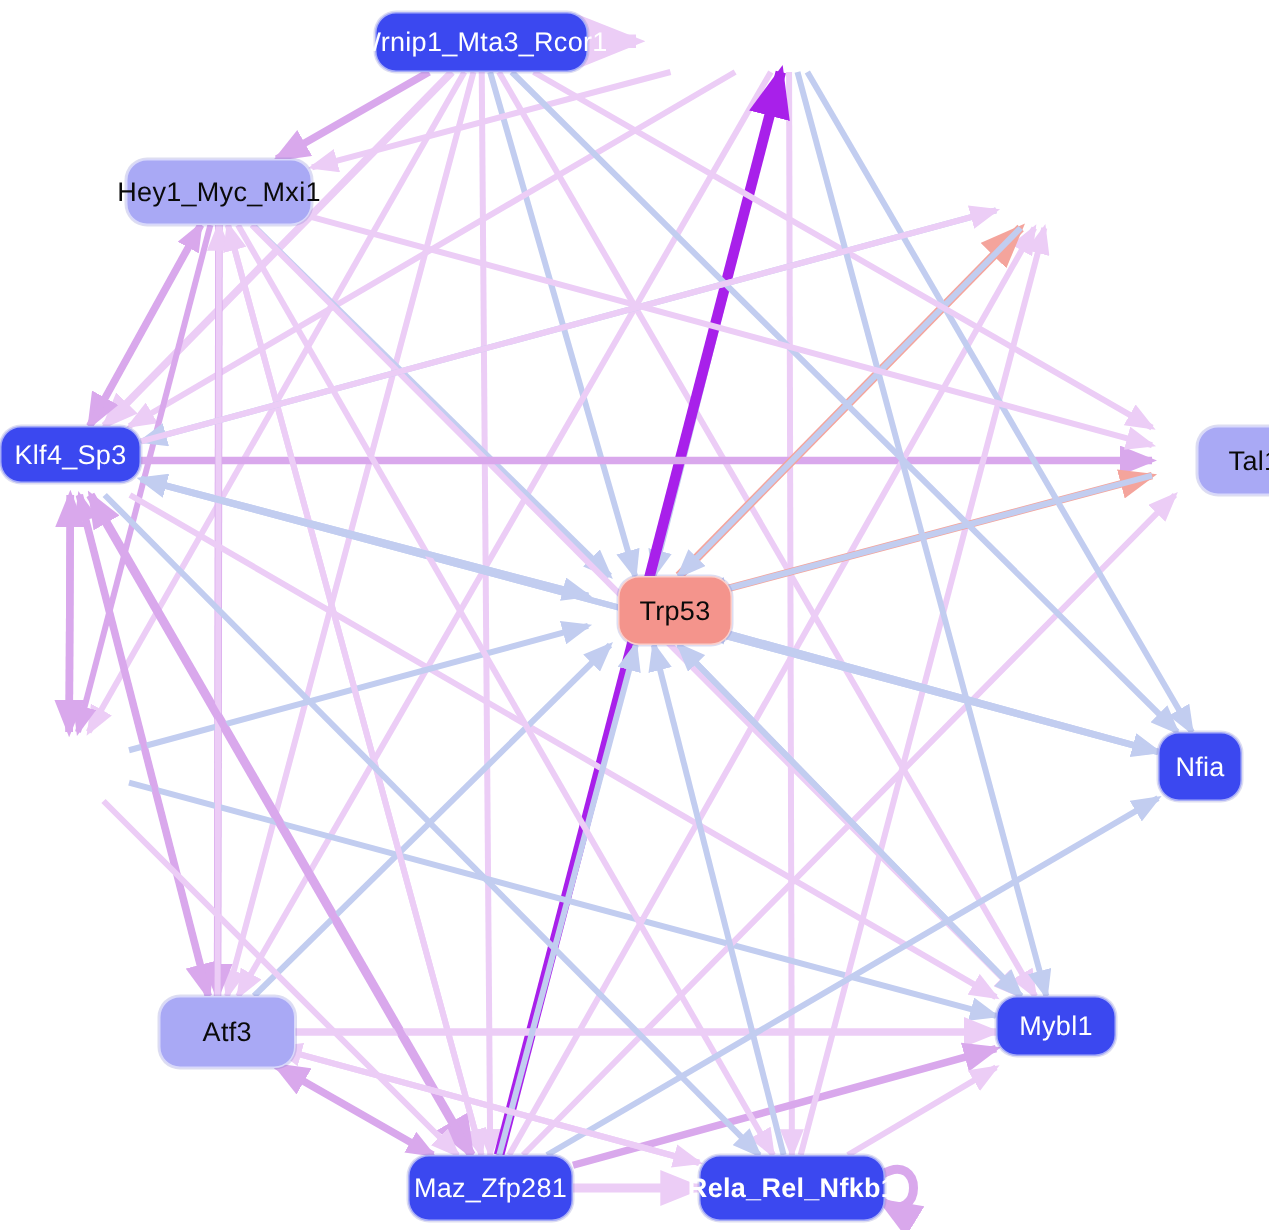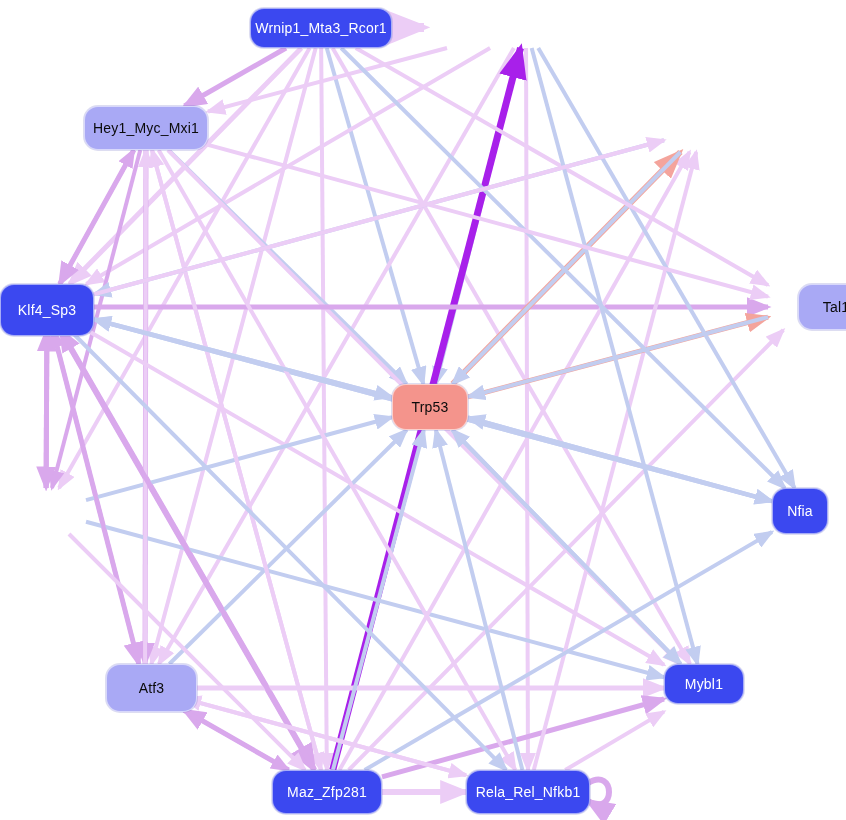--- a/index.html
+++ b/index.html
@@ -1,26 +1,26 @@
 <!DOCTYPE html>
 <html><head>
 <meta charset="utf-8">
 <style>
   html,body{margin:0;padding:0;background:#ffffff;}
   body{width:846px;height:820px;font-family:"Liberation Sans",sans-serif;overflow:hidden;}
   #stage{position:relative;width:846px;height:820px;background:#ffffff;}
   #edge-layer{position:absolute;left:0;top:0;width:846px;height:820px;}
   .node{position:absolute;box-sizing:border-box;display:flex;align-items:center;justify-content:center;
         border-radius:14px;border:1px solid rgba(255,255,255,.55);
-        font-size:14px;letter-spacing:.2px;white-space:nowrap;
+        font-size:18px;letter-spacing:.2px;white-space:nowrap;
         box-shadow:0 0 0 1px rgba(120,120,200,.25);}
   .node span{pointer-events:none;}
   .n-strong{background:#3b48f0;color:#ffffff;}
   .n-light{background:#a9a9f5;color:#0a0a0a;}
-  .n-hub{background:#f4948c;color:#0a0a0a;}
+  .n-hub{background:#f4948c;color:#0a0a0a;margin-left:20px;}
 </style>
 </head>
 <body>
 
 <div id="stage">
   <svg id="edge-layer" viewBox="0 0 846 820">
       <defs>
         <marker id="ah-edge_orchid" markerWidth="5" markerHeight="4" refX="4.3" refY="2" orient="auto" markerUnits="strokeWidth">
           <path d="M0,0 L5,2 L0,4 Z" fill="#d9a8ec"></path>
         </marker>
@@ -108,37 +108,37 @@
       <line x1="364.65836298932385" y1="770" x2="772" y2="532.031185031185" stroke="#c2cdf0" stroke-width="4" stroke-linecap="butt" marker-end="url(#ah-edge_blue)"></line>
       <line x1="184" y1="698.5900783289817" x2="466" y2="775.1644908616188" stroke="#eccdf6" stroke-width="4" stroke-linecap="butt" marker-end="url(#ah-edge_orchid_pale)"></line>
       <line x1="94" y1="294.2992366412214" x2="664" y2="140.26870229007633" stroke="#eccdf6" stroke-width="4" stroke-linecap="butt" marker-end="url(#ah-edge_orchid_pale)"></line>
     </svg>
 <div class="node n-strong" style="left: 250px; top: 8px; width: 142px; height: 40px;">
       <span>Wrnip1_Mta3_Rcor1</span>
     </div>
     <div class="node n-light" style="left: 84px; top: 106px; width: 124px; height: 44px;">
       <span>Hey1_Myc_Mxi1</span>
     </div>
-    <div class="node n-strong" style="left: 0px; top: 284px; width: 94px; height: 52px;">
+    <div class="node n-strong" style="left: 0px; top: 284px; width: 94px; height: 38px;">
       <span>Klf4_Sp3</span>
     </div>
     <div class="node n-light" style="left: 798px; top: 284px; width: 76px; height: 46px;">
       <span>Tal1</span>
     </div>
     <div class="node n-hub" style="left: 392px; top: 384px; width: 76px; height: 46px;">
       <span>Trp53</span>
     </div>
     <div class="node n-strong" style="left: 772px; top: 488px; width: 56px; height: 46px;">
       <span>Nfia</span>
     </div>
     <div class="node n-light" style="left: 106px; top: 664px; width: 91px; height: 48px;">
       <span>Atf3</span>
     </div>
     <div class="node n-strong" style="left: 664px; top: 664px; width: 80px; height: 40px;">
       <span>Mybl1</span>
     </div>
     <div class="node n-strong" style="left: 272px; top: 770px; width: 110px; height: 44px;">
       <span>Maz_Zfp281</span>
     </div>
-    <div class="node n-strong" style="left: 466px; top: 770px; width: 124px; height: 44px;">
+    <div class="node n-strong" style="left: 466px; top: 770px; width: 124px; height: 44px; font-weight: bold;">
       <span>Rela_Rel_Nfkb1</span>
     </div>
   </div>
 
 </body></html>

